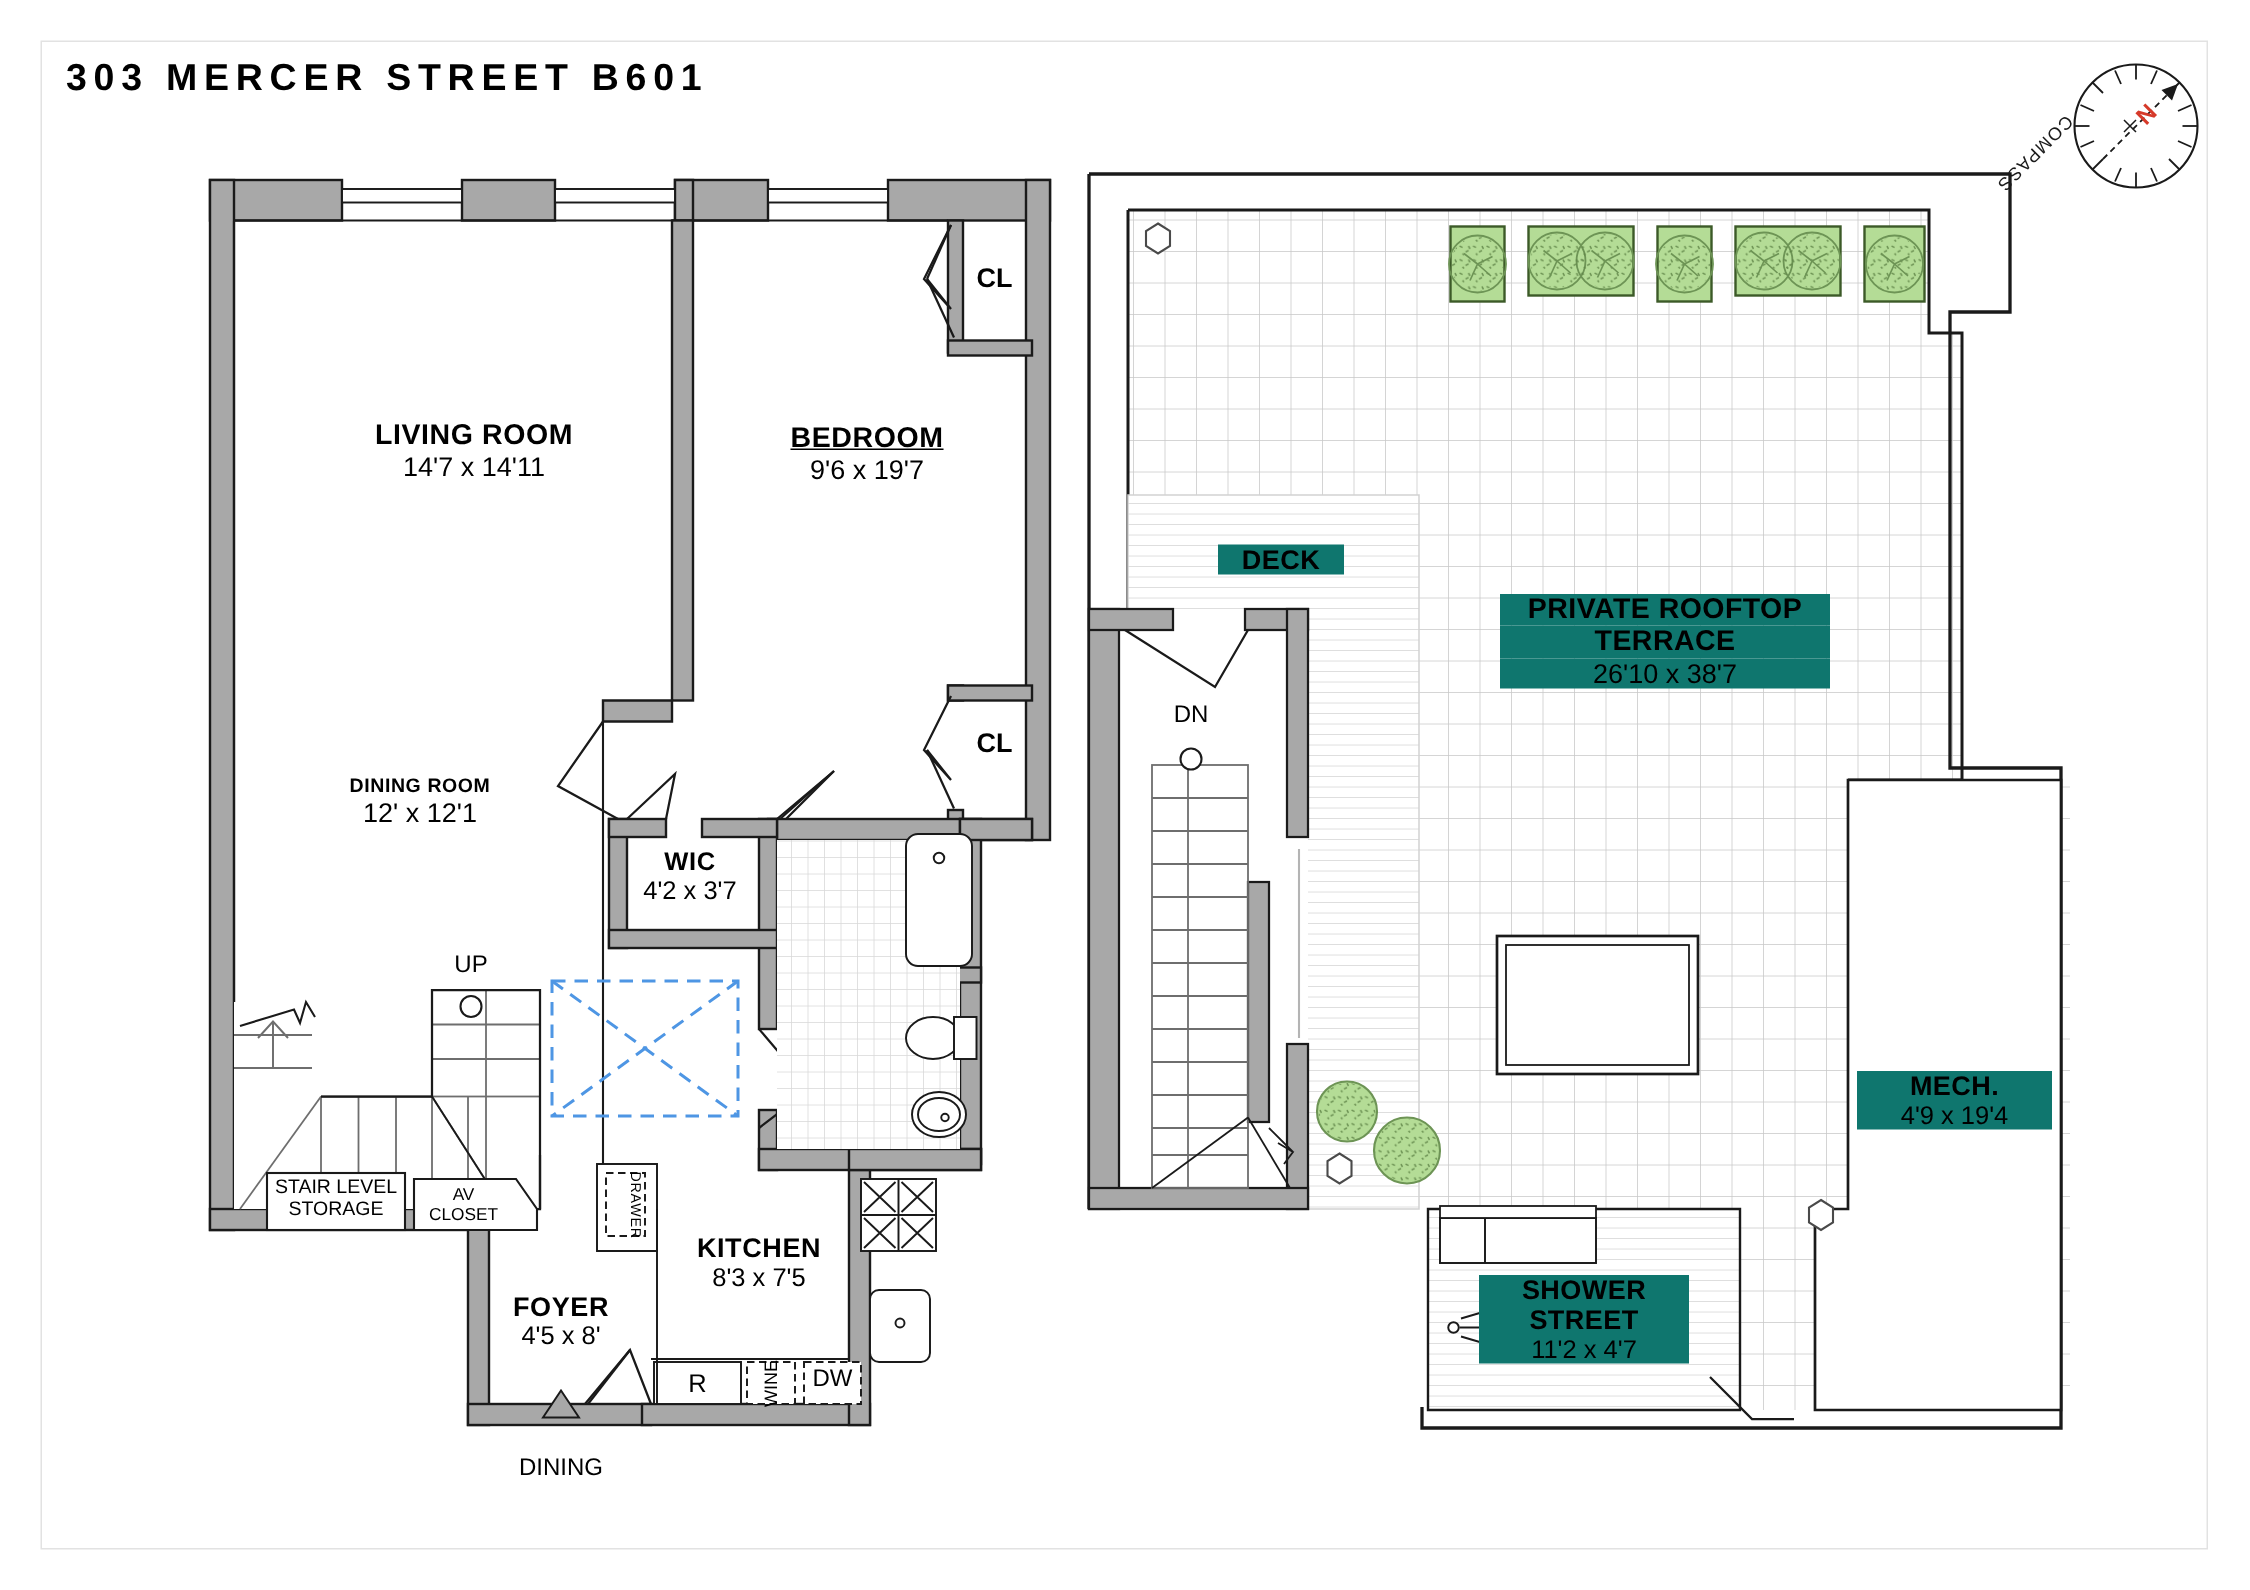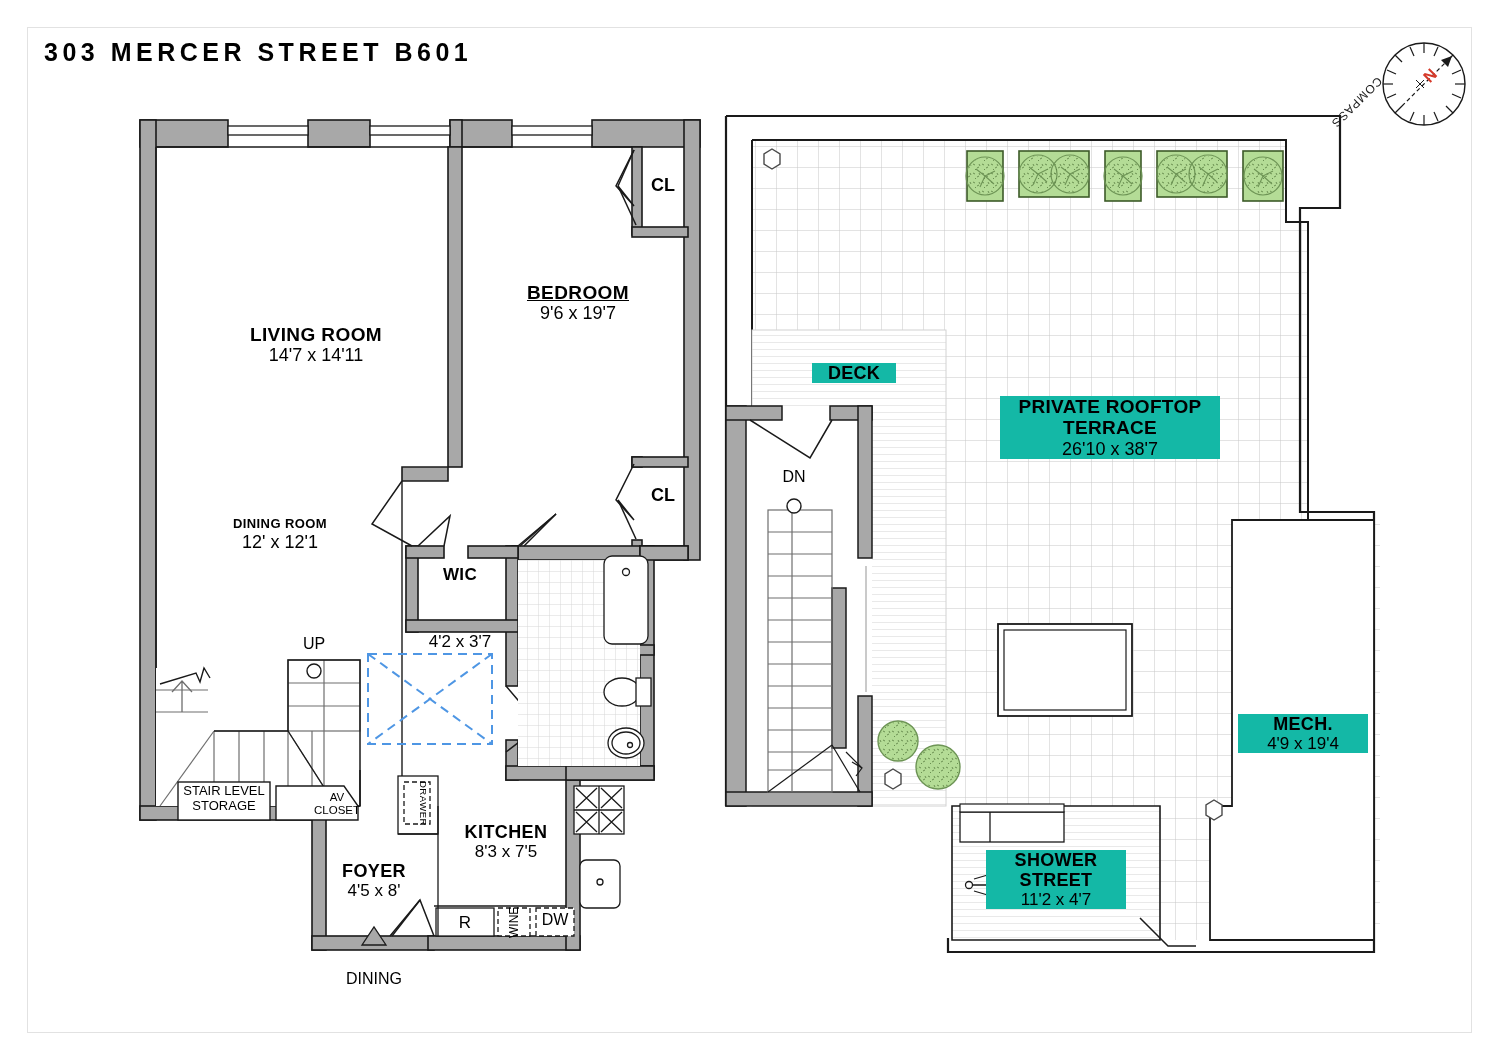--- a/index.html
+++ b/index.html
@@ -6,21 +6,21 @@
   html,body{margin:0;padding:0;background:#ffffff;}
   body{width:1500px;height:1060px;position:relative;overflow:hidden;
        font-family:"Liberation Sans","DejaVu Sans",sans-serif;color:#000;}
   #page-frame{position:absolute;left:27px;top:27px;width:1445px;height:1006px;
        border:1px solid #e2e2e2;box-sizing:border-box;background:#fff;}
   #title{position:absolute;left:44px;top:38px;font-size:25px;font-weight:bold;
        letter-spacing:4.5px;white-space:nowrap;}
   .lbl{position:absolute;text-align:center;white-space:nowrap;line-height:1.12;}
   .rname{font-weight:bold;}
   svg{position:absolute;left:0;top:0;}
-  .txtbg{background:#14b8a6;padding:0 2px;}
+  .txtbg{background:#0f766e;padding:0 2px;}
 </style>
 </head>
 <body>
 
 <div id="page-frame"></div>
 
 <div id="title">303 MERCER STREET B601</div>
 
 <svg width="1500" height="1060" viewBox="0 0 1500 1060">
   <defs>
@@ -379,37 +379,37 @@
         <path d="M1410 47 L1414 56"></path>
     </g>
 
     <path d="M1402 106 L1448 60" stroke="#1a1a1a" stroke-width="1.2" stroke-dasharray="4 3" fill="none"></path>
     <polygon points="1452,56 1441,60 1448,67" fill="#1a1a1a"></polygon>
     <path d="M1416 80 l8 8 M1424 80 l-8 8" stroke="#1a1a1a" stroke-width="1" fill="none"></path>
   </g>
 </svg>
 
 <div class="lbl" style="left:196px;top:280px;width:240px;">
-  <div class="rname" style="font-size:19px;letter-spacing:.4px;margin-top:44px;">LIVING ROOM</div>
+  <div class="rname" style="font-size:19px;letter-spacing:.4px;">LIVING ROOM</div>
   <div style="font-size:18px;">14'7 x 14'11</div>
 </div>
 
 <div class="lbl" style="left:470px;top:282px;width:216px;">
   <div class="rname" style="font-size:19px;letter-spacing:.4px;text-decoration:underline;">BEDROOM</div>
   <div style="font-size:18px;">9'6 x 19'7</div>
 </div>
 
 <div class="lbl" style="left:160px;top:517px;width:240px;">
   <div class="rname" style="font-size:13px;letter-spacing:.4px;">DINING ROOM</div>
   <div style="font-size:18px;">12' x 12'1</div>
 </div>
 
 <div class="lbl" style="left:402px;top:565px;width:116px;">
   <div class="rname" style="font-size:17px;letter-spacing:.4px;">WIC</div>
-  <div style="font-size:17px;margin-top:48px;">4'2 x 3'7</div>
+  <div style="font-size:17px;">4'2 x 3'7</div>
 </div>
 
 <div class="lbl" style="left:448px;top:822px;width:116px;">
   <div class="rname" style="font-size:18px;letter-spacing:.4px;">KITCHEN</div>
   <div style="font-size:17px;">8'3 x 7'5</div>
 </div>
 
 <div class="lbl" style="left:320px;top:861px;width:108px;">
   <div class="rname" style="font-size:18px;letter-spacing:.4px;">FOYER</div>
   <div style="font-size:17px;">4'5 x 8'</div>
@@ -418,21 +418,21 @@
 <div class="lbl rname" style="left:645px;top:175px;width:36px;font-size:18px;">CL</div>
 <div class="lbl rname" style="left:645px;top:485px;width:36px;font-size:18px;">CL</div>
 
 <div class="lbl" style="left:293px;top:635px;width:42px;font-size:16px;">UP</div>
 
 <div class="lbl" style="left:178px;top:784px;width:92px;font-size:13px;">
   <div>STAIR LEVEL</div>
   <div>STORAGE</div>
 </div>
 
-<div class="lbl" style="left:277px;top:791px;width:64px;font-size:11.5px;padding-left:28px;">
+<div class="lbl" style="left:277px;top:791px;width:64px;font-size:11.5px;">
   <div>AV</div>
   <div>CLOSET</div>
 </div>
 
 <div class="lbl" style="left:334px;top:970px;width:80px;font-size:16px;">DINING</div>
 
 <div style="position:absolute;left:402px;top:782px;width:42px;height:42px;font-size:9.5px;
             writing-mode:vertical-rl;text-orientation:mixed;letter-spacing:.5px;
             display:flex;align-items:center;justify-content:center;">DRAWER</div>
 

